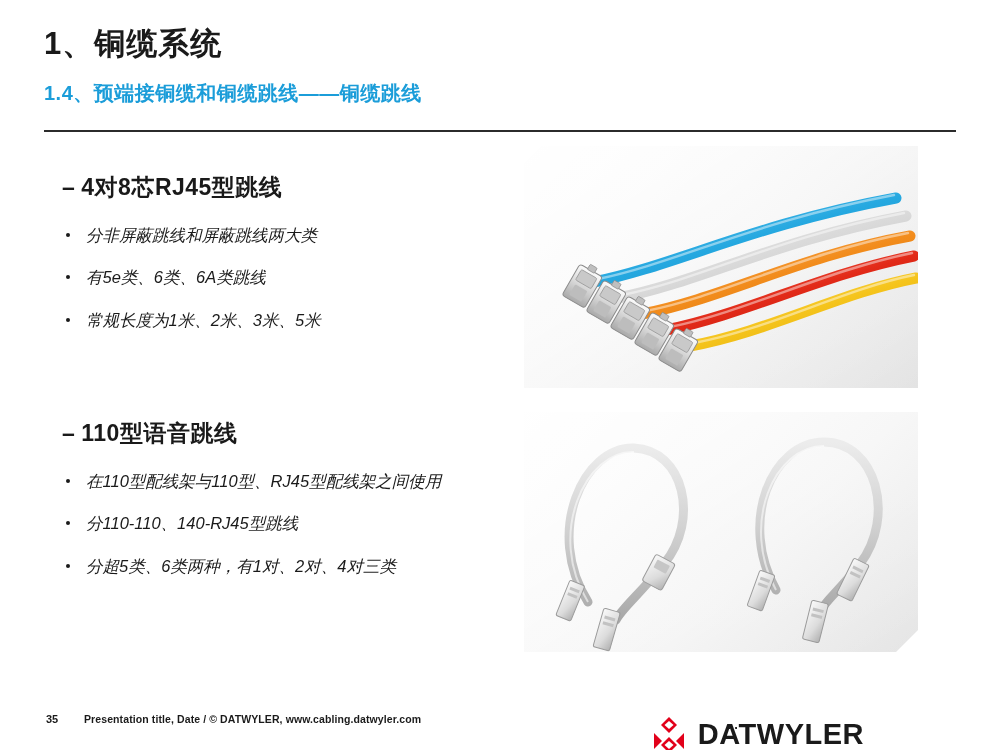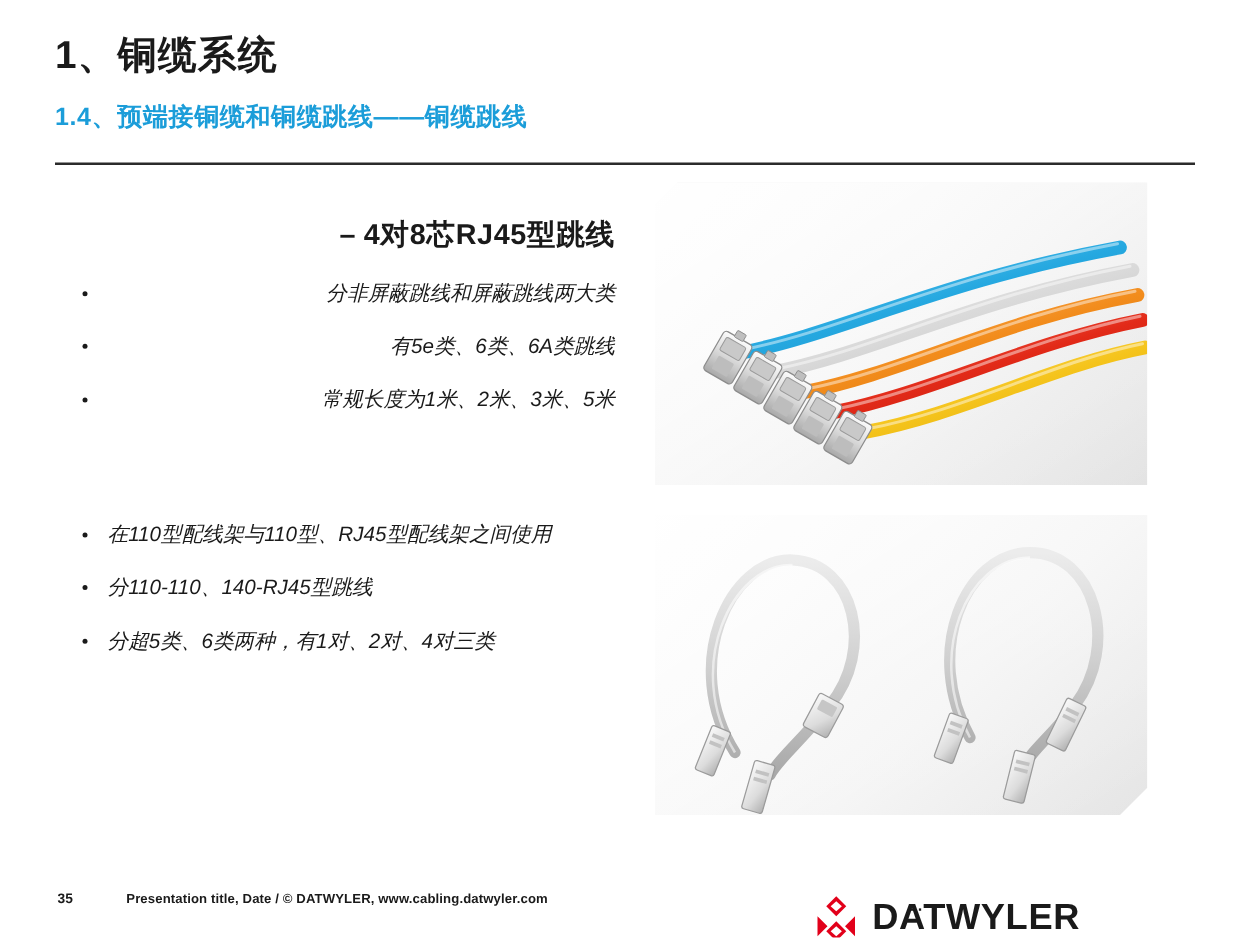--- a/index.html
+++ b/index.html
@@ -63,21 +63,21 @@
     height: 520px;
   }
 
   .text-col {
     position: absolute;
     left: 62px;
     top: 0;
     width: 430px;
   }
 
-  .block-one { position: absolute; top: 22px; left: 0; width: 430px; text-align: right; }
+  .block-one { position: absolute; top: 22px; left: 0; width: 430px; }
   .block-two { position: absolute; top: 268px; left: 0; width: 440px; }
 
   .block-heading {
     font-size: 23px;
     font-weight: bold;
     color: #1a1a1a;
     margin: 0 0 22px 0;
     letter-spacing: 0.5px;
   }
   .dash {
@@ -150,21 +150,21 @@
   .page-num {
     position: absolute;
     left: 46px;
     top: 19px;
     font-size: 11px;
     font-weight: bold;
     color: #1a1a1a;
   }
   .footer-text {
     position: absolute;
-    left: 101px;
+    left: 84px;
     top: 19px;
     font-size: 10.5px;
     font-weight: bold;
     color: #1a1a1a;
     letter-spacing: 0.1px;
   }
   .logo {
     position: absolute;
     right: 40px;
     top: 20px;
@@ -214,20 +214,23 @@
           <span class="dash">–</span><span>4对8芯RJ45型跳线</span>
         </div>
         <ul class="bullets">
           <li>分非屏蔽跳线和屏蔽跳线两大类</li>
           <li>有5e类、6类、6A类跳线</li>
           <li>常规长度为1米、2米、3米、5米</li>
         </ul>
       </div>
 
       <div class="block-two">
+        <div class="block-heading">
+          <span class="dash">–</span><span>110型语音跳线</span>
+        </div>
         <ul class="bullets">
           <li>在110型配线架与110型、RJ45型配线架之间使用</li>
           <li>分110-110、140-RJ45型跳线</li>
           <li>分超5类、6类两种，有1对、2对、4对三类</li>
         </ul>
       </div>
     </div>
 
     <div class="panel panel-1">
       <svg class="cords" viewBox="0 0 394 242" xmlns="http://www.w3.org/2000/svg">

